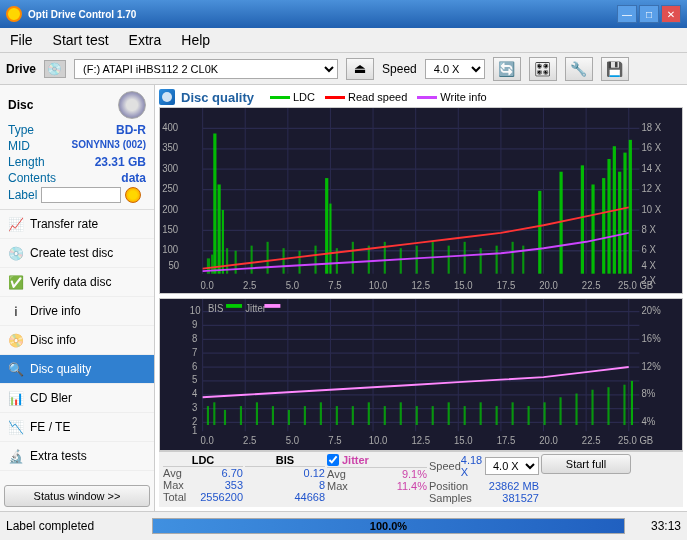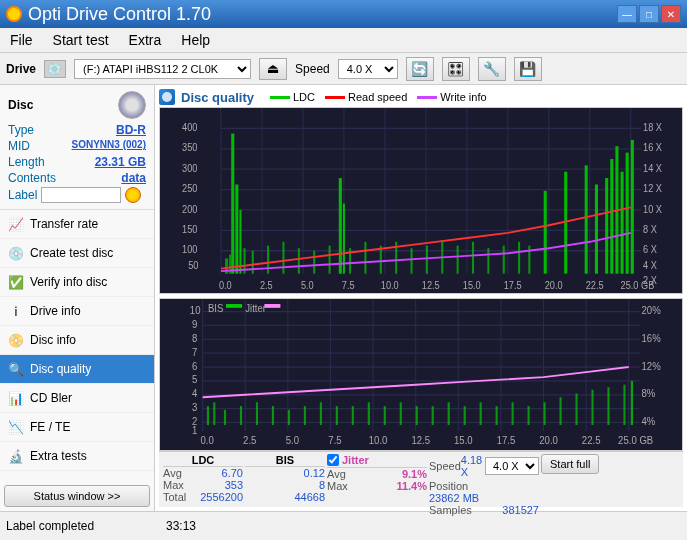--- a/index.html
+++ b/index.html
@@ -26,22 +26,22 @@
       gap: 6px;
     }
     .title-icon {
       width: 16px;
       height: 16px;
       background: #ffd700;
       border-radius: 50%;
       border: 2px solid #ff8800;
     }
     .title-text {
-      font-size: 18px;
-      font-weight: 400;
+      font-size: 10px;
+      font-weight: 700;
     }
     .title-buttons {
       display: flex;
       gap: 2px;
     }
     .title-btn {
       width: 20px;
       height: 18px;
       background: #5a9fe8;
       border: 1px solid #3a70b0;
@@ -72,21 +72,21 @@
       display: flex;
       align-items: center;
       gap: 8px;
       height: 32px;
     }
     .drive-select {
       background: white;
       border: 1px solid #aaa;
       padding: 2px 4px;
       font-size: 11px;
-      width: 177px;
+      width: 264px;
     }
     .eject-btn {
       width: 28px;
       height: 22px;
       background: linear-gradient(to bottom, #f8f8f8, #ddd);
       border: 1px solid #aaa;
       cursor: pointer;
       display: flex;
       align-items: center;
       justify-content: center;
@@ -138,21 +138,21 @@
       border-radius: 50%;
       background: radial-gradient(circle, #e0e0e0 30%, #a0a0c0 60%, #606080 100%);
       border: 1px solid #aaa;
     }
     .disc-row {
       display: flex;
       justify-content: space-between;
       margin-bottom: 2px;
     }
     .disc-key { color: #0369a1; }
-    .disc-val { color: #2255cc; font-weight: bold; text-decoration: underline; }
+    .disc-val { color: #2255cc; font-weight: bold; }
     .label-row {
       display: flex;
       align-items: center;
       gap: 4px;
     }
     .label-input {
       width: 80px;
       height: 16px;
       border: 1px solid #aaa;
       background: white;
@@ -244,21 +244,20 @@
       display: flex;
       flex-direction: column;
       gap: 4px;
     }
     .upper-chart {
       flex: 1.1;
       border: 1px solid #ccc;
       background: #1a1a2e;
       position: relative;
       overflow: hidden;
-      padding-left: 20px;
     }
     .lower-chart {
       flex: 0.9;
       border: 1px solid #ccc;
       background: #1a1a2e;
       position: relative;
       overflow: hidden;
     }
     .chart-svg {
       width: 100%;
@@ -269,31 +268,31 @@
       border-top: 1px solid #ccc;
       padding: 2px 6px;
       display: grid;
       grid-template-columns: 1fr 1fr 1fr 1fr auto;
       align-items: center;
       gap: 4px;
       font-size: 11px;
     }
     .stats-label { color: #555; }
     .stats-val { color: #2255cc; font-weight: normal; }
-    .stats-val-pink { color: #cc44aa; font-weight: bold; }
+    .stats-val-pink { color: #cc44aa; font-weight: normal; }
     .speed-select2 {
       background: white;
       border: 1px solid #aaa;
       padding: 1px 3px;
       font-size: 11px;
       width: 55px;
     }
     .action-btns {
       display: flex;
-      flex-direction: row;
+      flex-direction: column;
       gap: 11px;
     }
     .action-btn {
       padding: 3px 8px;
       font-size: 11px;
       background: linear-gradient(to bottom, #f8f8f8, #ddd);
       border: 1px solid #aaa;
       border-radius: 3px;
       cursor: pointer;
       white-space: nowrap;
@@ -411,21 +410,21 @@
       <div class="nav-item">
         <span class="nav-icon">📈</span>
         <span>Transfer rate</span>
       </div>
       <div class="nav-item">
         <span class="nav-icon">💿</span>
         <span>Create test disc</span>
       </div>
       <div class="nav-item">
         <span class="nav-icon">✅</span>
-        <span>Verify info disc</span>
+        <span>Verify data disc</span>
       </div>
       <div class="nav-item">
         <span class="nav-icon">ℹ</span>
         <span>Drive info</span>
       </div>
       <div class="nav-item">
         <span class="nav-icon">📀</span>
         <span>Disc info</span>
       </div>
       <div class="nav-item active">
@@ -717,32 +716,36 @@
           </div>
       </div>
       <div>
         <div style="display:flex;justify-content:space-between;align-items:center;margin-bottom:2px;">
           <span class="stats-label">Speed</span>
           <span class="stats-val">4.18 X</span>
           <select class="speed-select2">
             <option>4.0 X</option><option>8.0 X</option>
           </select>
         </div>
-        <div style="display:flex;justify-content:space-between;flex-direction:column;">
+        <div style="display:flex;justify-content:space-between;">
           <span class="stats-label">Position</span>
           <span class="stats-val">23862 MB</span>
         </div>
         <div style="display:flex;justify-content:space-between;">
           <span class="stats-label">Samples</span>
           <span class="stats-val">381527</span>
         </div>
       </div>
       <div class="action-btns">
         <button class="action-btn">Start full</button>
       </div>
     </div>
   </div>
 </div>
 
 <div class="bottom-bar">
   <span class="status-text">Label completed</span>
+  <div class="progress-container">
+    <div class="progress-fill" style="width:100%;"></div>
+    <span class="progress-text">100.0%</span>
+  </div>
   <span class="time-text">33:13</span>
 </div>
 
 </body></html>

